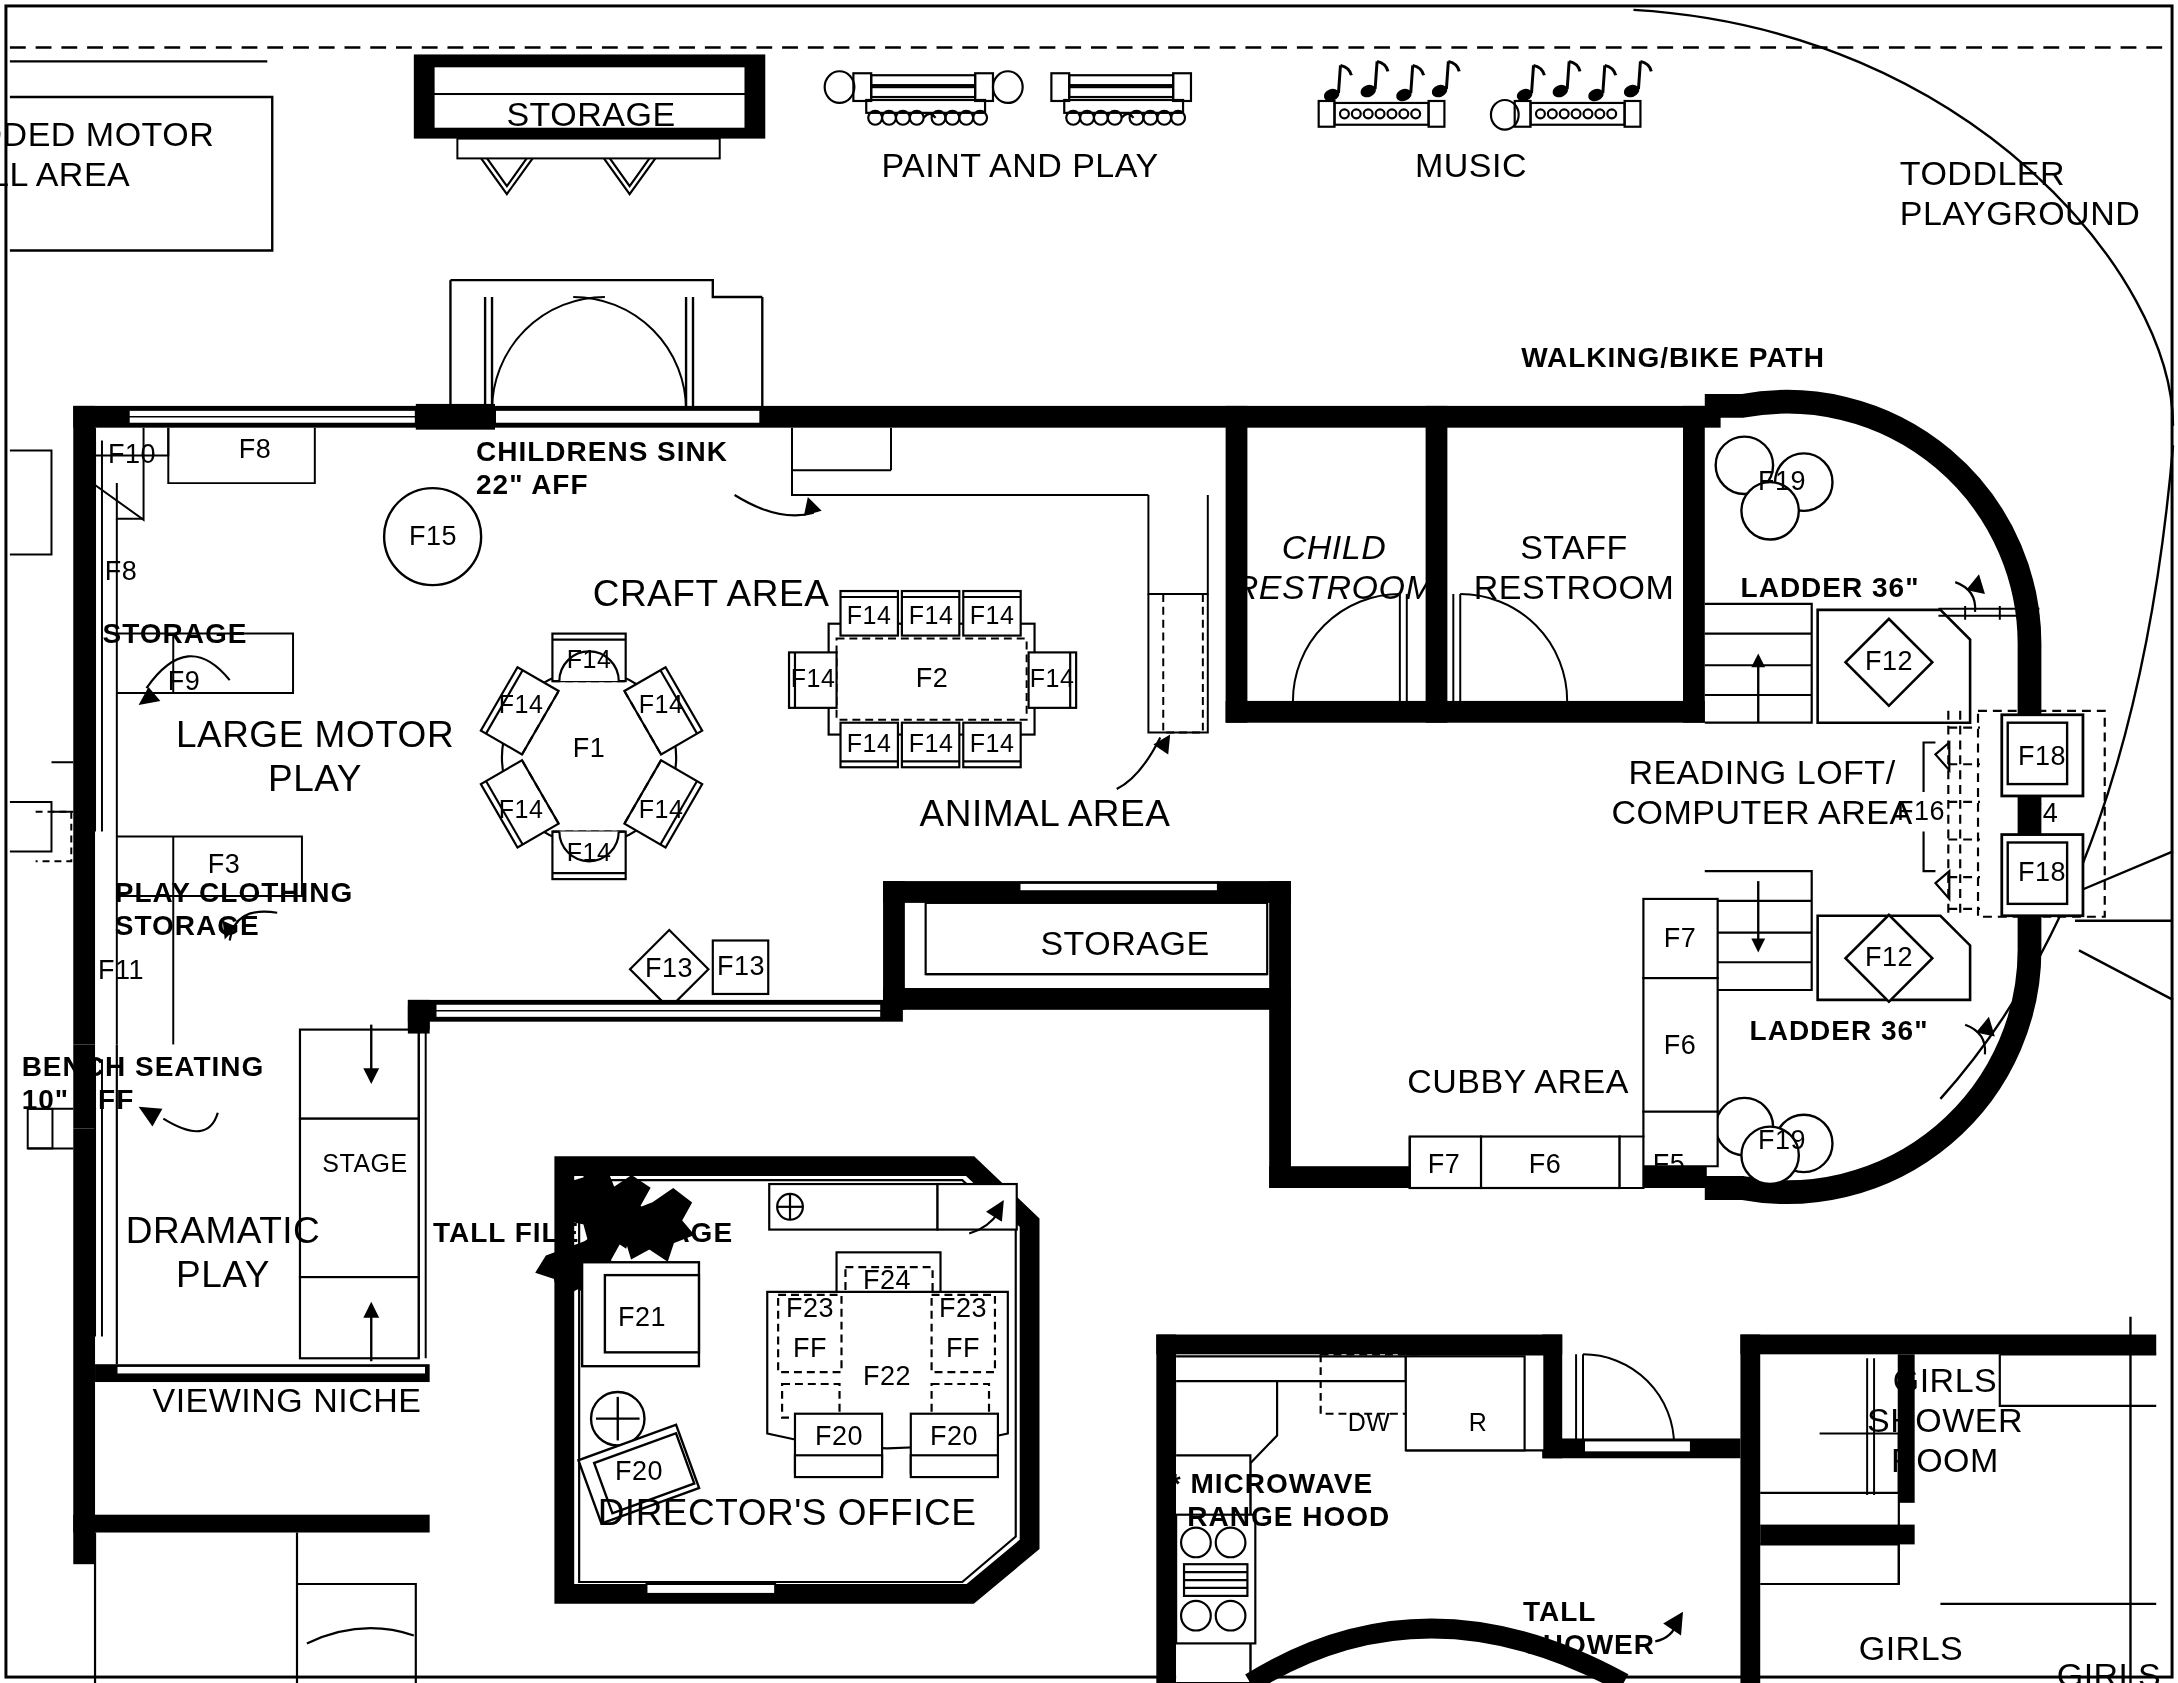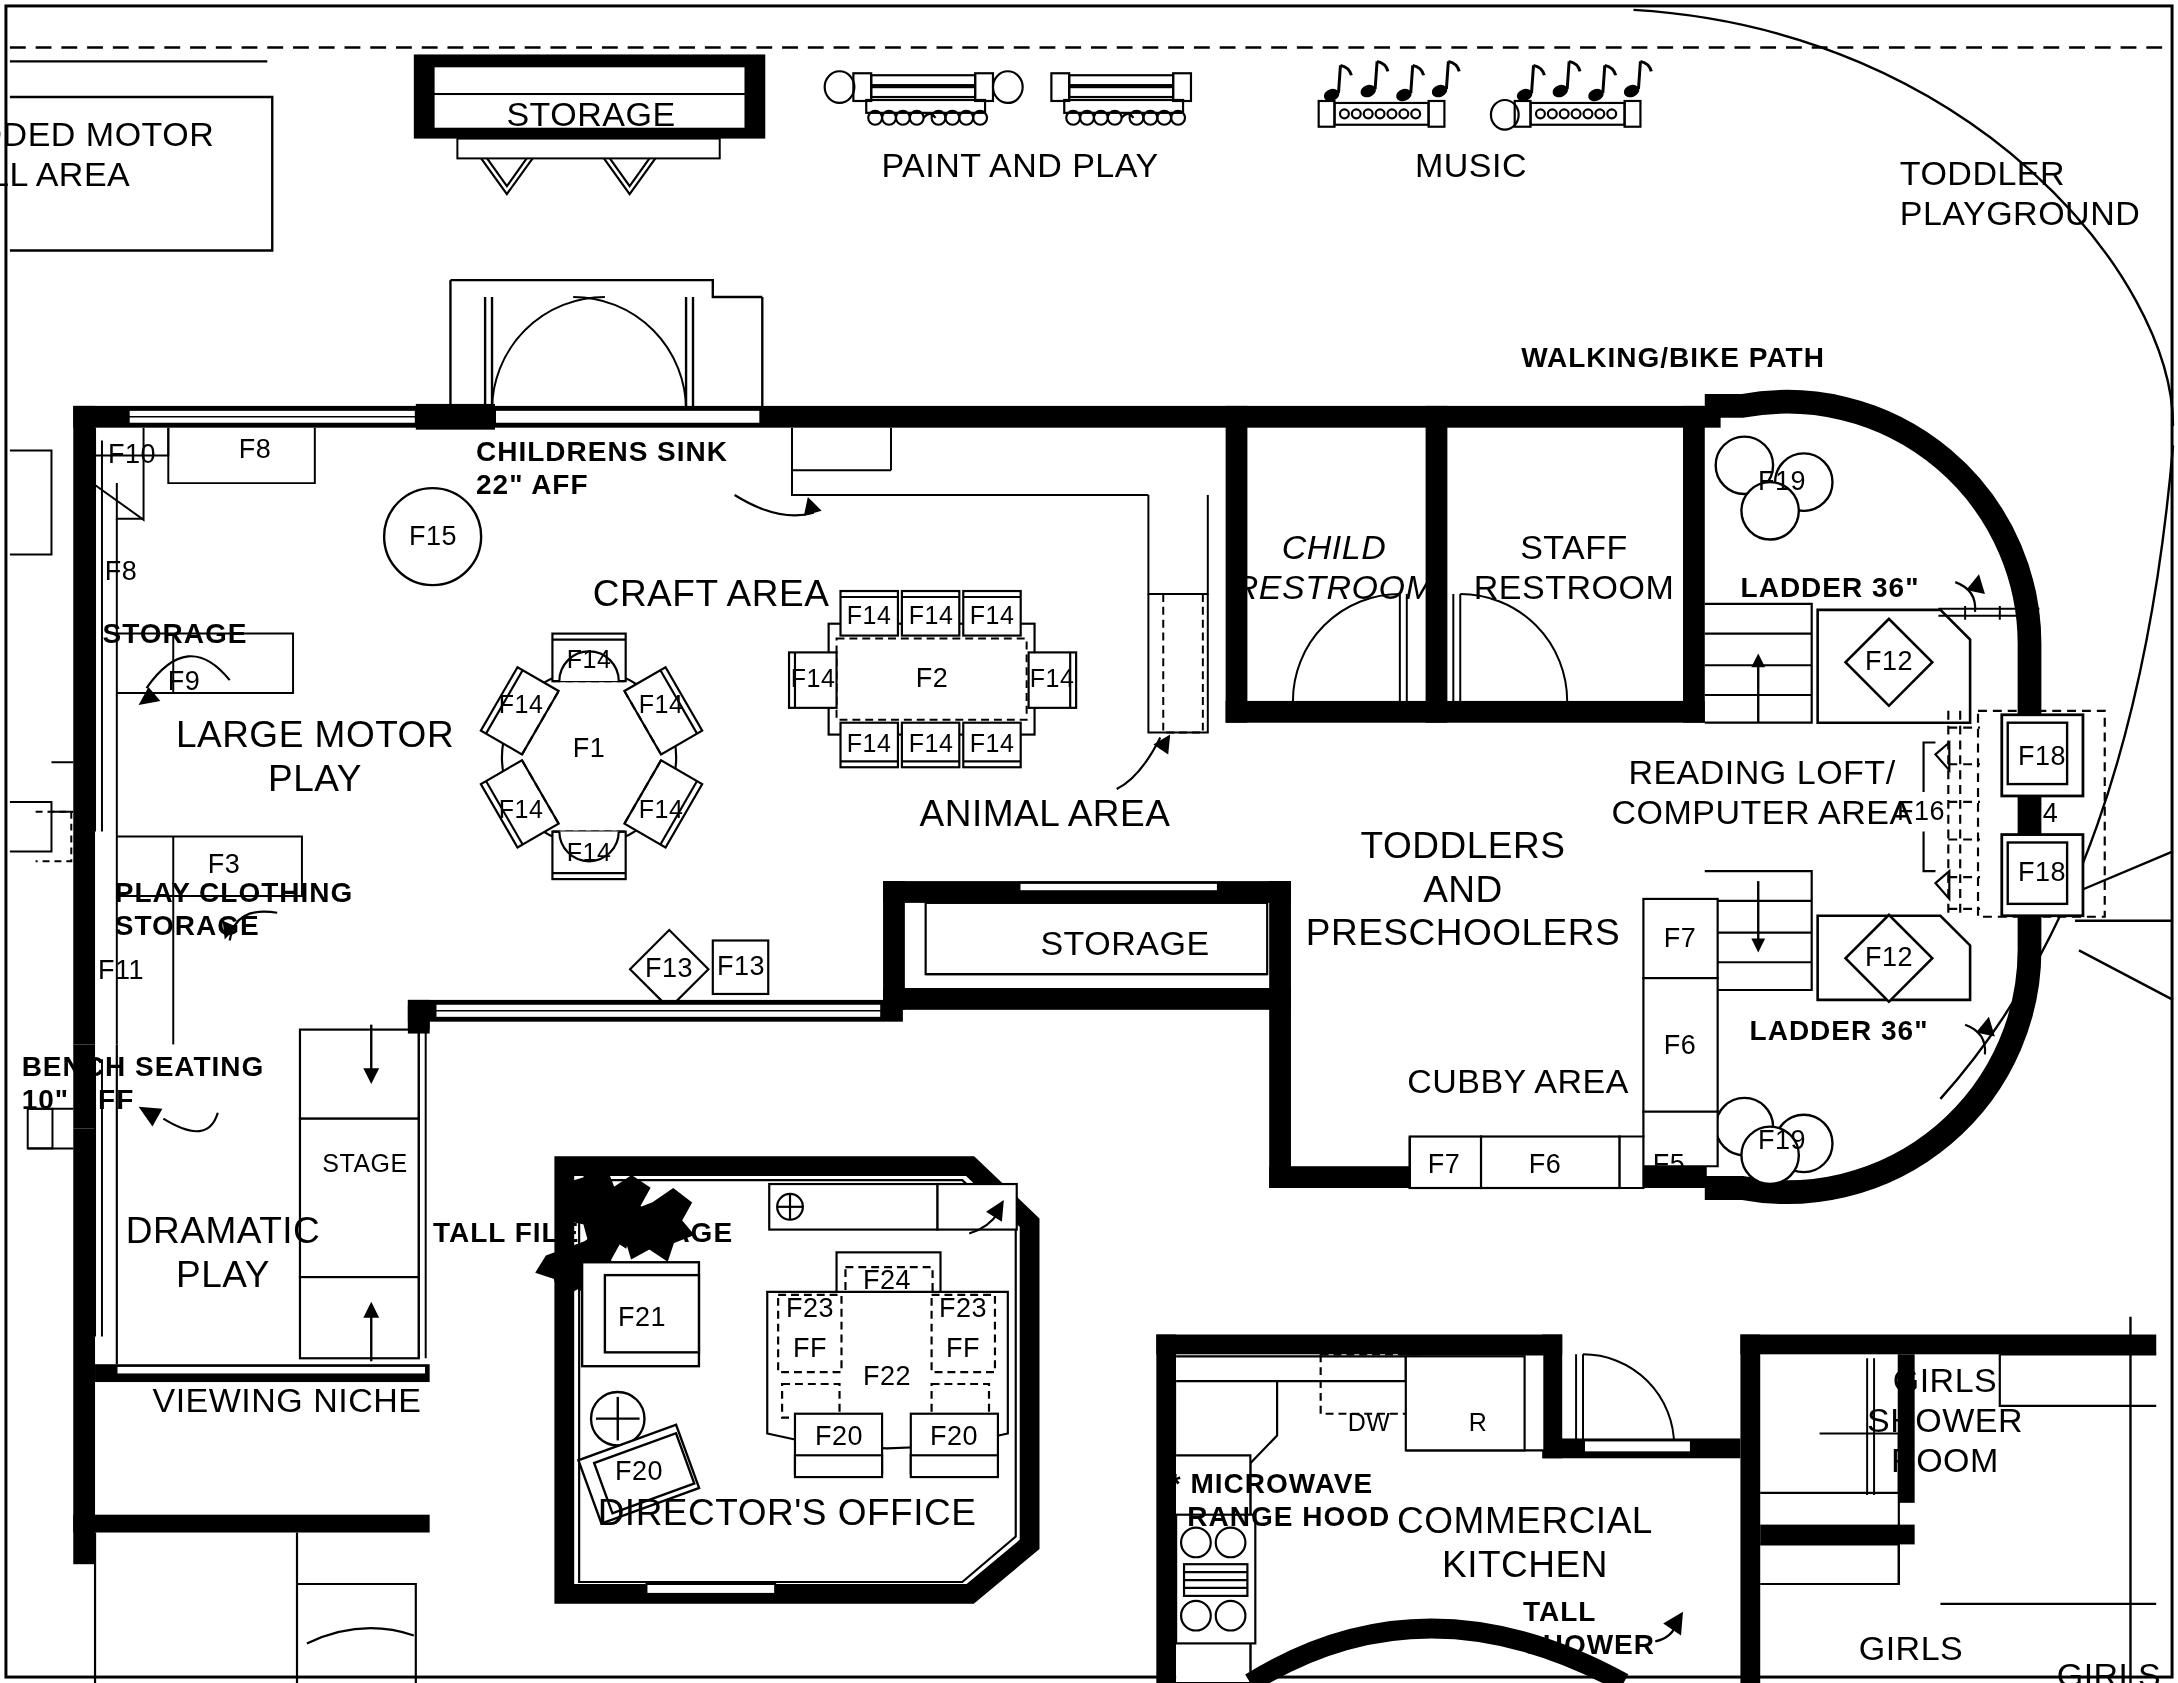--- a/index.html
+++ b/index.html
@@ -543,32 +543,27 @@
 <div class="lbl room big ctr" style="left:315px;top:757px;"><span>LARGE MOTOR
 PLAY</span></div>
 <div class="lbl room big ctr" style="left:711px;top:594px;"><span>CRAFT AREA</span></div>
 <div class="lbl room big ctr" style="left:1045px;top:814px;"><span>ANIMAL AREA</span></div>
 <div class="lbl room ctr" style="left:1334px;top:567px;font-style:italic;"><span>CHILD
 RESTROOM</span></div>
 <div class="lbl room ctr" style="left:1574px;top:567px;"><span>STAFF
 RESTROOM</span></div>
 <div class="lbl room ctr" style="left:1762px;top:792px;"><span>READING LOFT/
 COMPUTER AREA</span></div>
-<div class="lbl room big ctr" style="left:1463px;top:889px;"><span>TODDLERS
-AND
-PRESCHOOLERS</span></div>
 <div class="lbl room ctr" style="left:1518px;top:1081px;"><span>CUBBY AREA</span></div>
 <div class="lbl room ctr" style="left:1125px;top:943px;"><span>STORAGE</span></div>
 <div class="lbl room big ctr" style="left:223px;top:1253px;"><span>DRAMATIC
 PLAY</span></div>
 <div class="lbl room ctr" style="left:287px;top:1400px;"><span>VIEWING NICHE</span></div>
 <div class="lbl fsmall ctr" style="left:365px;top:1164px;"><span>STAGE</span></div>
 <div class="lbl room big ctr" style="left:787px;top:1513px;"><span>DIRECTOR'S OFFICE</span></div>
-<div class="lbl room big ctr" style="left:1525px;top:1543px;"><span>COMMERCIAL
-KITCHEN</span></div>
 <div class="lbl room ctr" style="left:1945px;top:1420px;"><span>GIRLS
 SHOWER
 ROOM</span></div>
 <div class="lbl room ctr" style="left:1911px;top:1648px;"><span>GIRLS</span></div>
 <div class="lbl room ctr" style="left:2109px;top:1675px;"><span>GIRLS</span></div>
 
 <div class="lbl note ctr" style="left:602px;top:468px;"><span>CHILDRENS SINK
 22" AFF</span></div>
 <div class="lbl note ctr" style="left:175px;top:634px;"><span>STORAGE</span></div>
 <div class="lbl note ctr" style="left:234px;top:909px;"><span>PLAY CLOTHING

